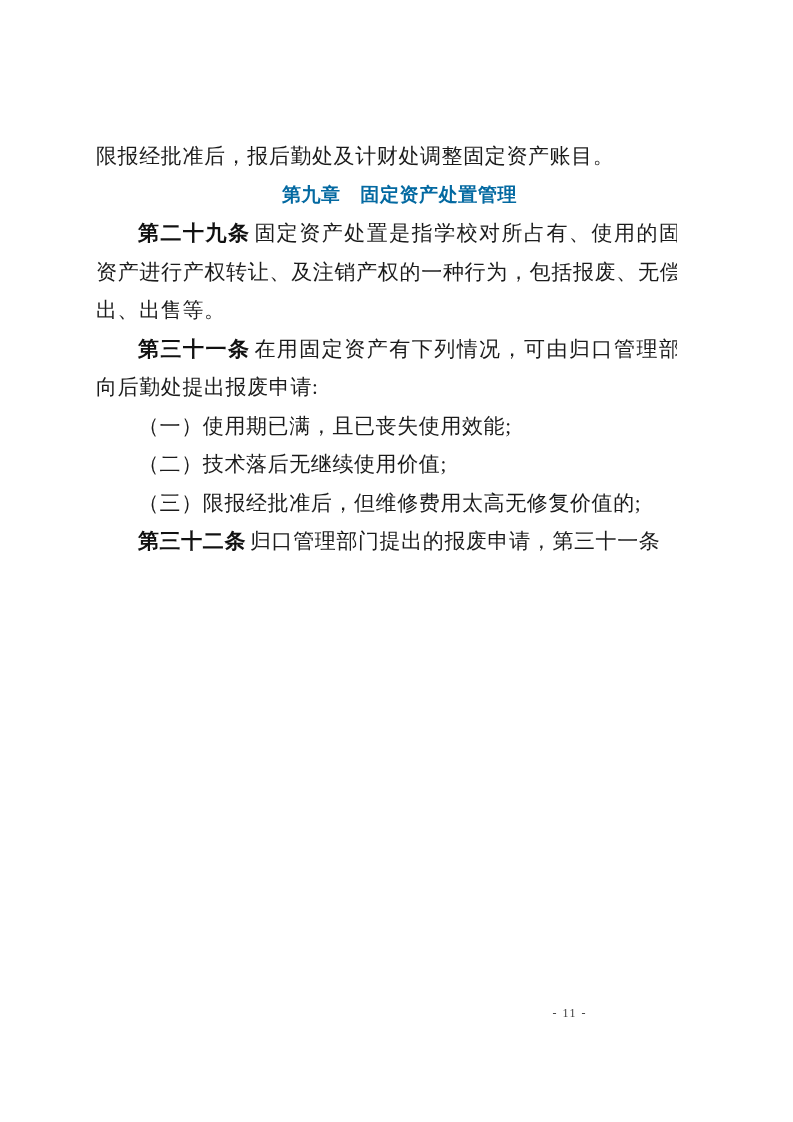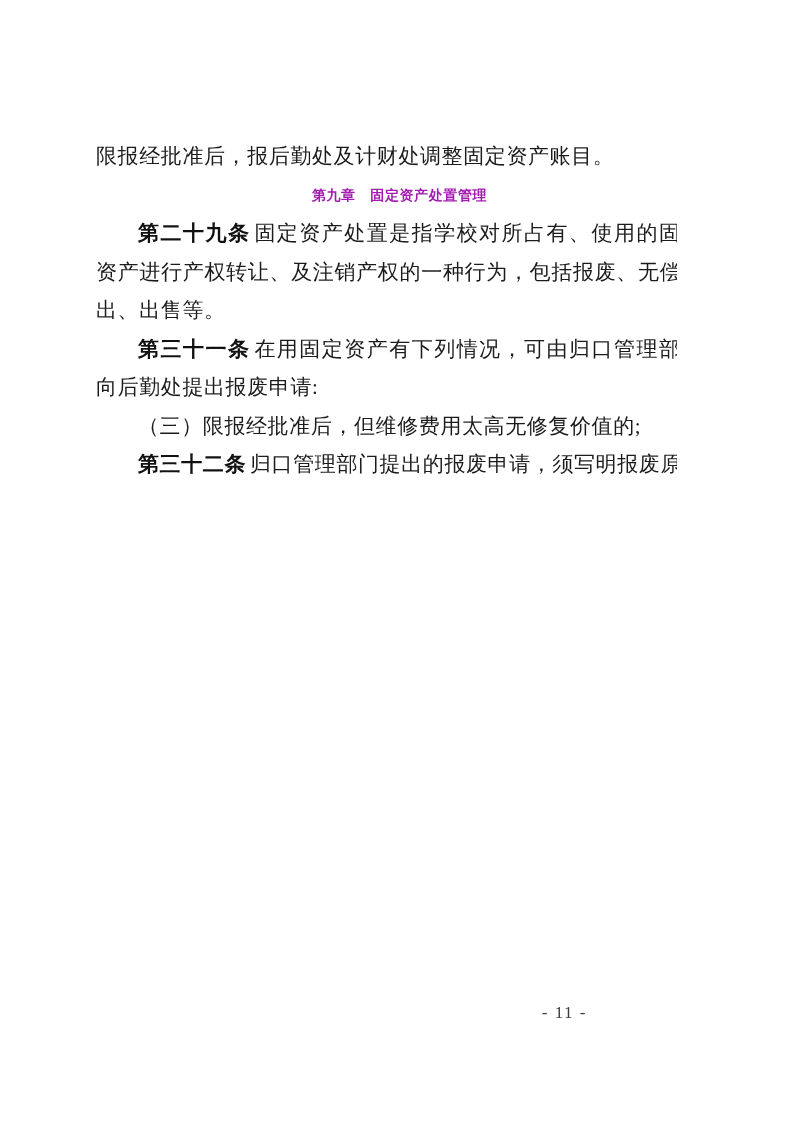--- a/index.html
+++ b/index.html
@@ -32,38 +32,38 @@
   }
   .indent {
     text-indent: 42px;
   }
   .chapter {
     margin: 42px 0 0 0;
     text-align: center;
     text-indent: 0;
     font-family: "Liberation Sans", "DejaVu Sans", sans-serif;
     font-weight: bold;
-    font-size: 14px;
+    font-size: 19px;
     line-height: 38.5px;
-    color: #a21caf;
+    color: #0369a1;
   }
   .first-article {
     margin-top: 41px;
   }
   .lead {
     font-family: "Liberation Sans", "DejaVu Sans", sans-serif;
     font-weight: bold;
     color: #111111;
     margin-right: 4px;
   }
   .footer {
     position: absolute;
     top: 1000px;
     right: 90px;
-    font-size: 17px;
+    font-size: 12px;
     line-height: 26px;
     letter-spacing: 1.5px;
     color: #3c3c3c;
     font-family: "Liberation Serif", "DejaVu Serif", serif;
   }
 </style>
 </head>
 <body>
 
 <div class="page">
@@ -72,20 +72,22 @@
     <p>限报经批准后，报后勤处及计财处调整固定资产账目。</p>
 
     <p class="chapter">第九章　固定资产处置管理</p>
 
     <p class="indent first-article"><span class="lead">第二十九条</span><span>固定资产处置是指学校对所占有、使用的固定资产进行产权转让、及注销产权的一种行为，包括报废、无偿调出、出售等。</span></p>
 
 
 
     <p class="indent"><span class="lead">第三十一条</span><span>在用固定资产有下列情况，可由归口管理部门向后勤处提出报废申请:</span></p>
 
+    <p class="indent">（一）使用期已满，且已丧失使用效能;</p>
+    <p class="indent">（二）技术落后无继续使用价值;</p>
     <p class="indent">（三）限报经批准后，但维修费用太高无修复价值的;</p>
 
-    <p class="indent"><span class="lead">第三十二条</span><span>归口管理部门提出的报废申请，须写明报废原</span></p>
+    <p class="indent"><span class="lead">第三十二条</span><span>归口管理部门提出的报废申请，第三十一条</span></p>
 
   </div>
 
   <div class="footer">- 11 -</div>
 </div>
 
 </body></html>

